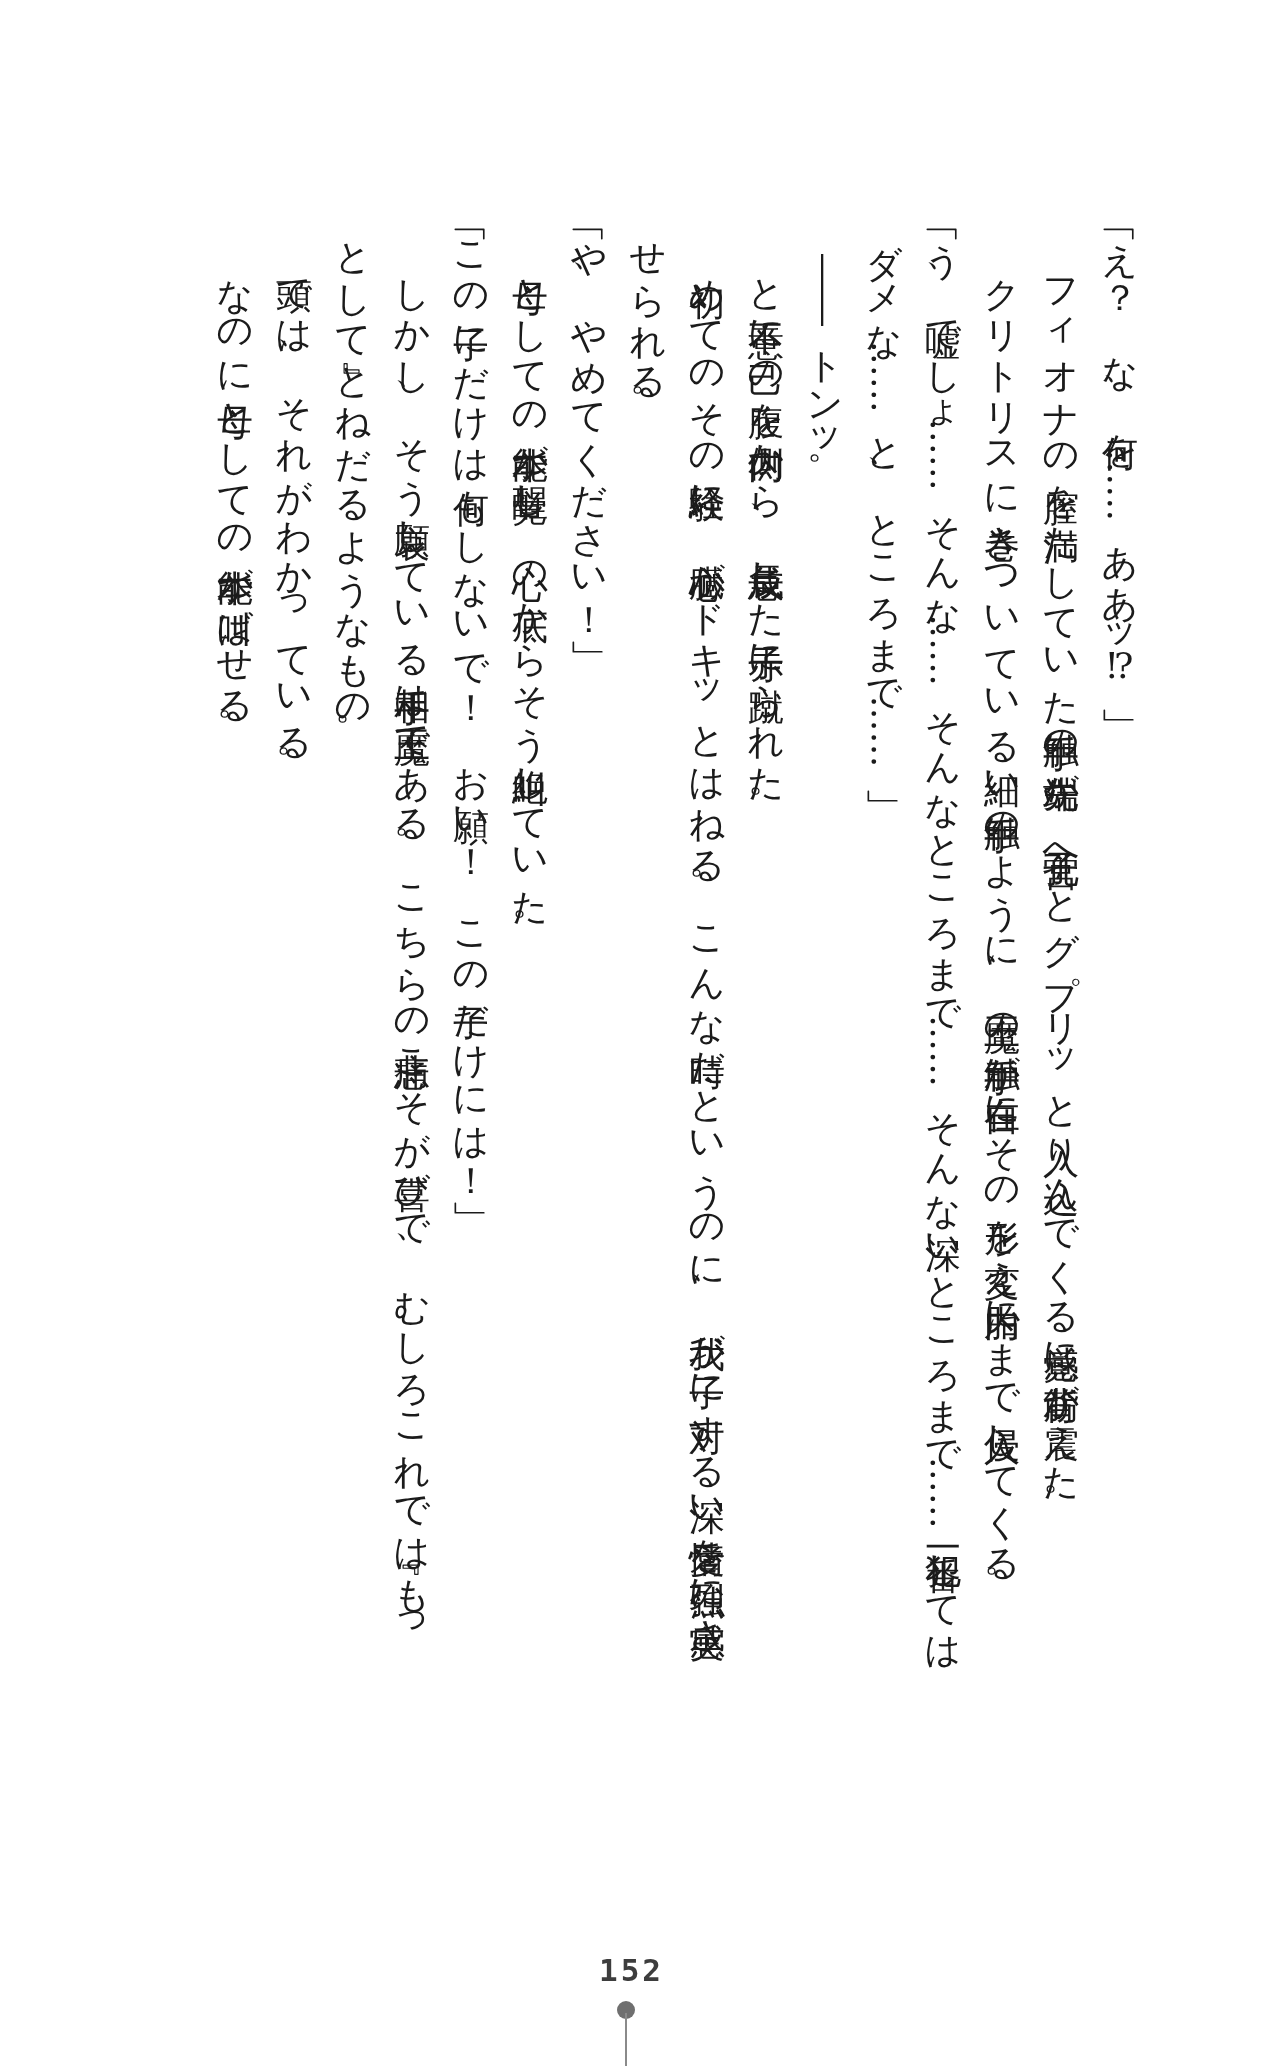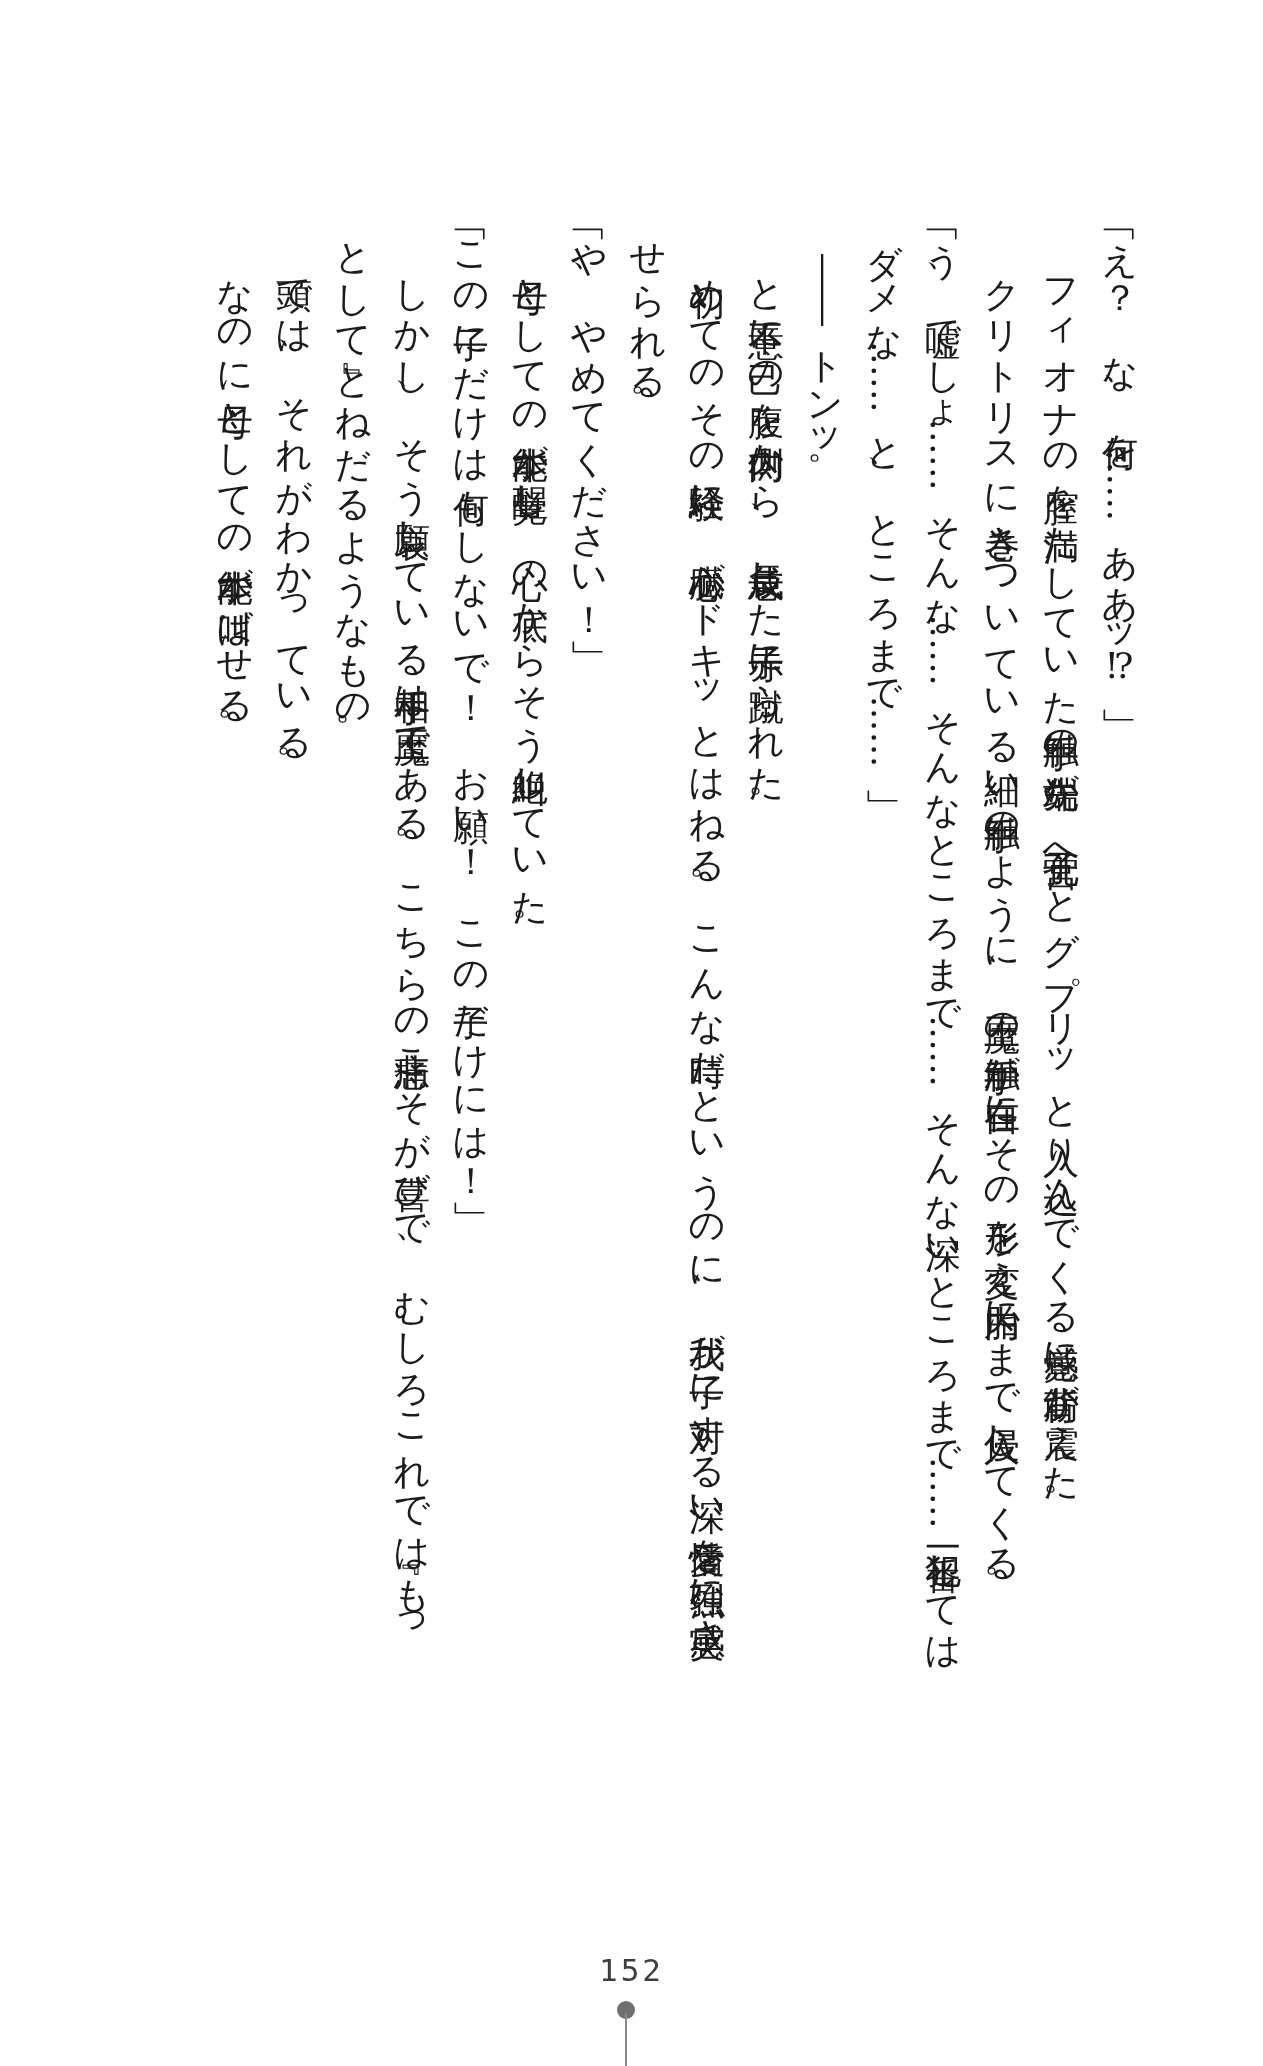--- a/index.html
+++ b/index.html
@@ -43,21 +43,21 @@
   }
   
   .page-number {
     position: absolute;
     top: 1952px;
     left: 0;
     width: 100%;
     text-align: center;
     font-family: "DejaVu Sans Mono", "Liberation Mono", monospace;
     font-size: 31px;
-    font-weight: 400;
+    font-weight: 700;
     letter-spacing: 3px;
     color: #3d3d3d;
   }
   .marker-circle {
     position: absolute;
     top: 2001px;
     left: 617px;
     width: 18px;
     height: 18px;
     border-radius: 50%;

